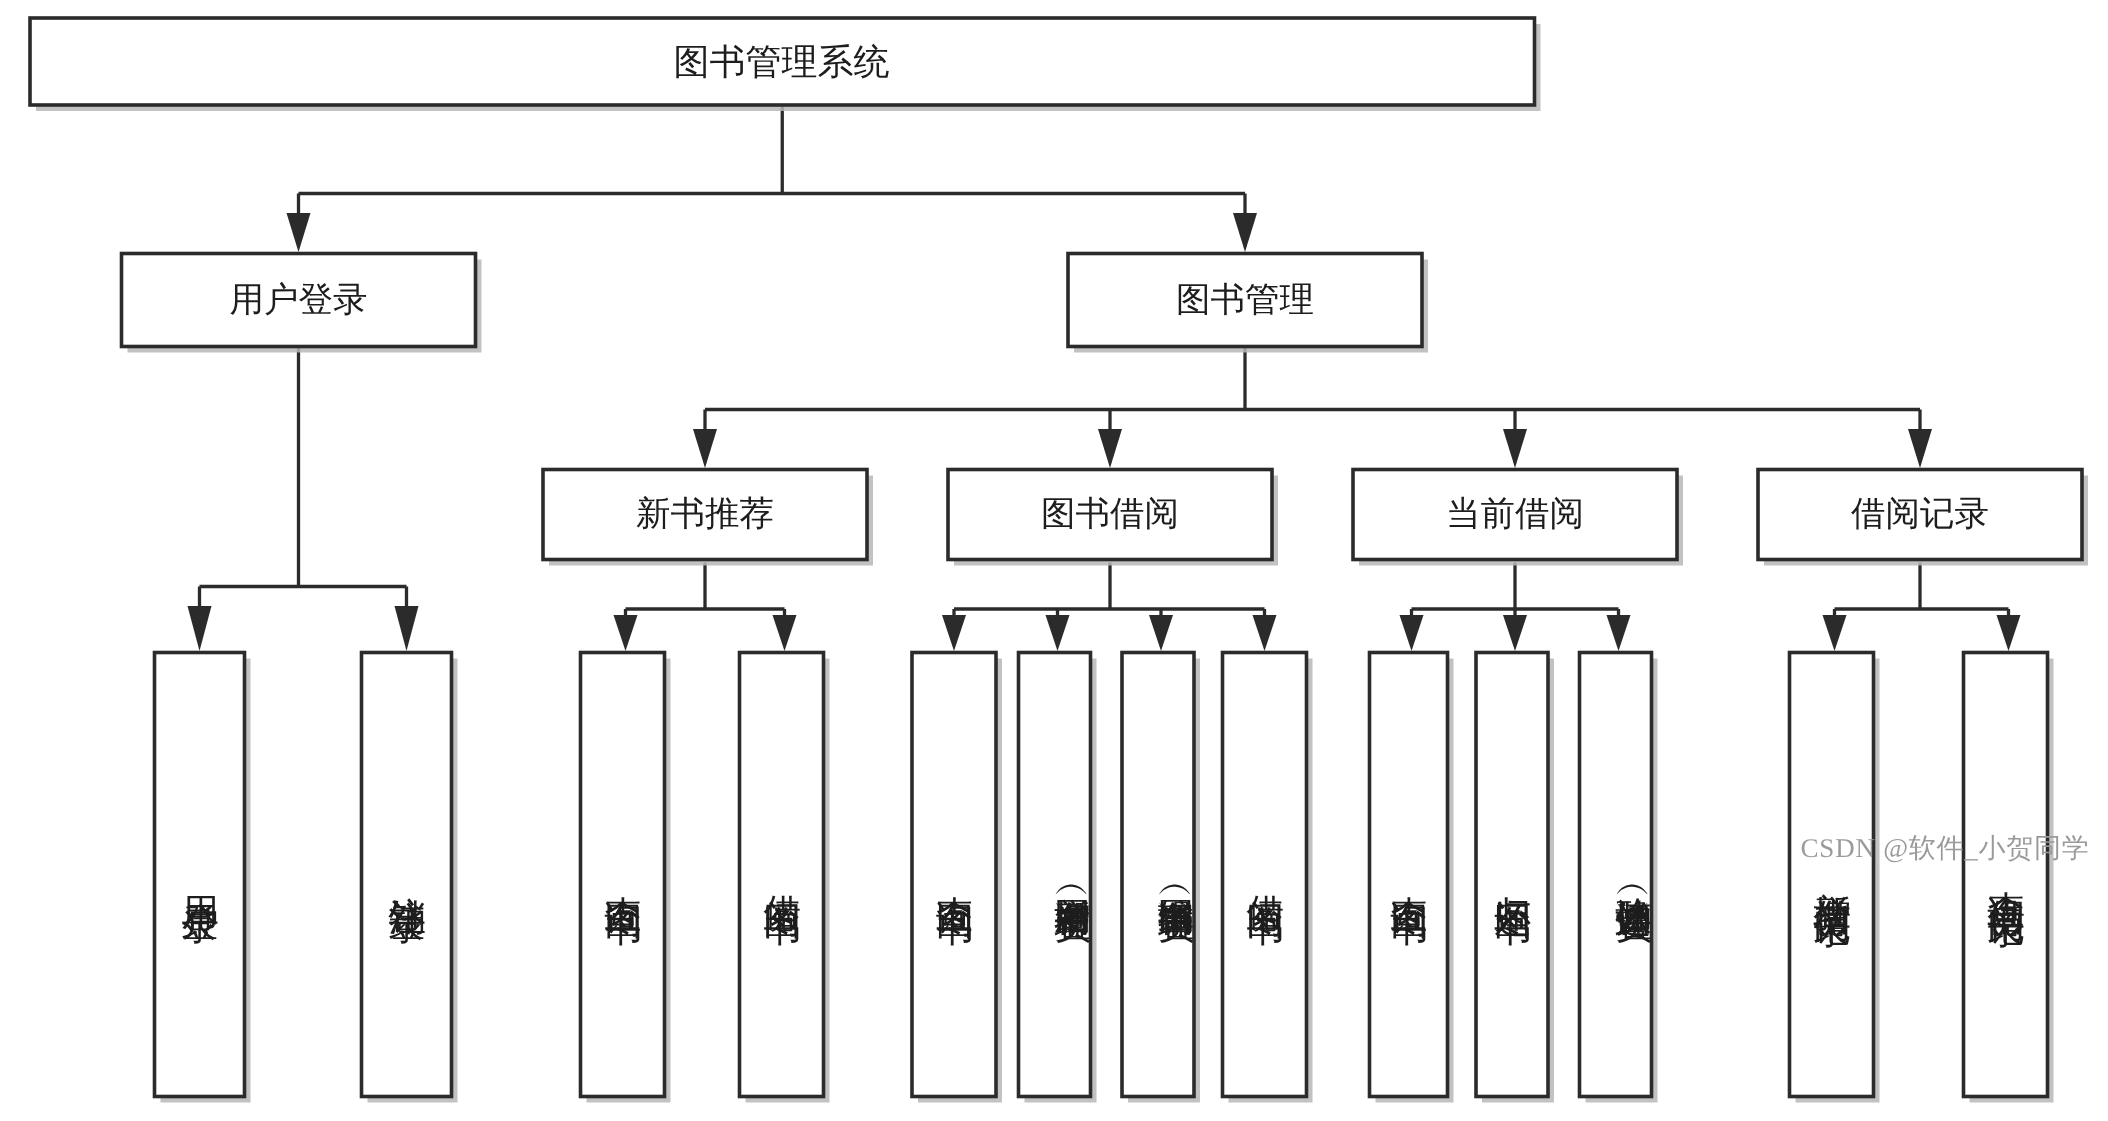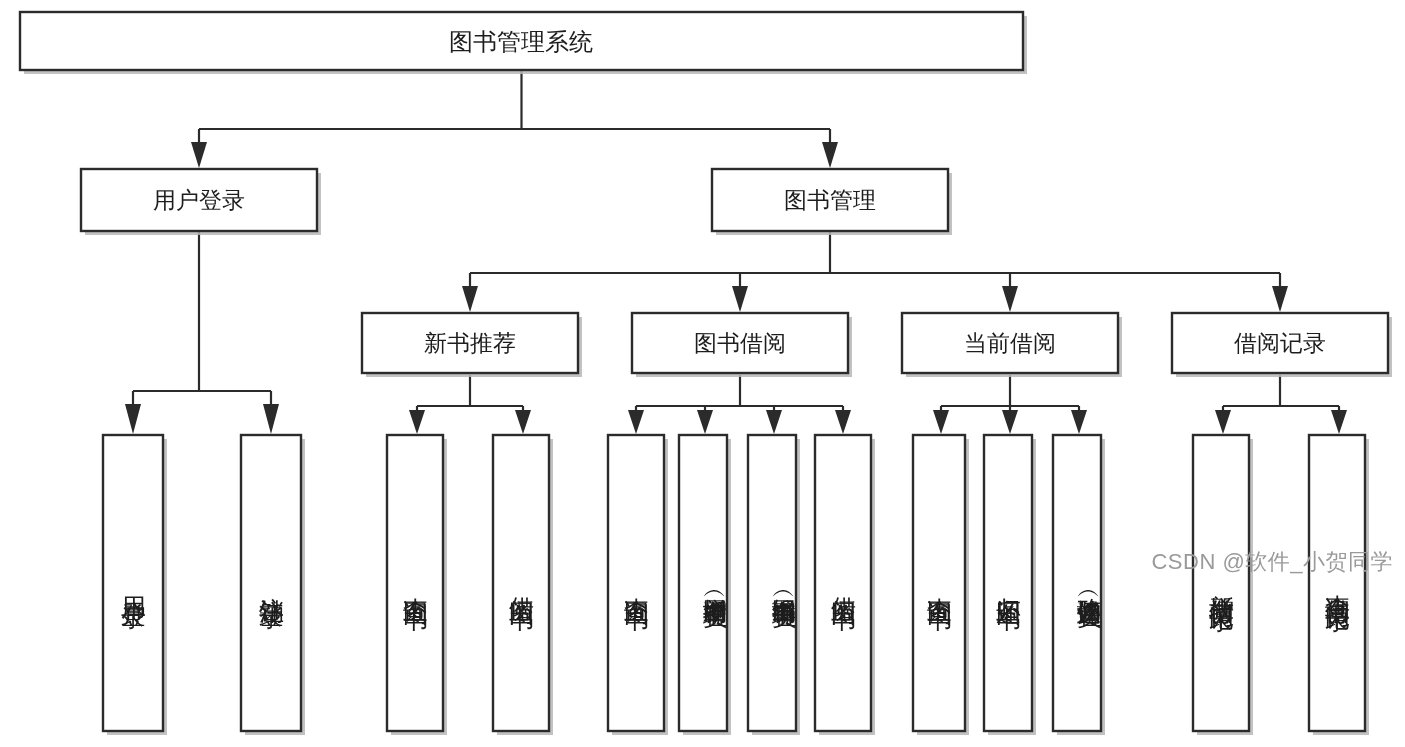--- a/index.html
+++ b/index.html
@@ -78,22 +78,22 @@
     text-align: center;
     display: flex;
     align-items: center;
     justify-content: center;
     white-space: nowrap;
   }
   .watermark {
     position: absolute;
     right: 12px;
     bottom: 6px;
-    font-family: Liberation Sans, sans-serif;
-    font-size: 22px;
+    font-family: Liberation Serif, serif;
+    font-size: 18px;
     color: #9a9a9a;
     letter-spacing: .5px;
     white-space: nowrap;
   }
 </style>
 </head>
 <body>
 
 <div id="diagram-root">
 

